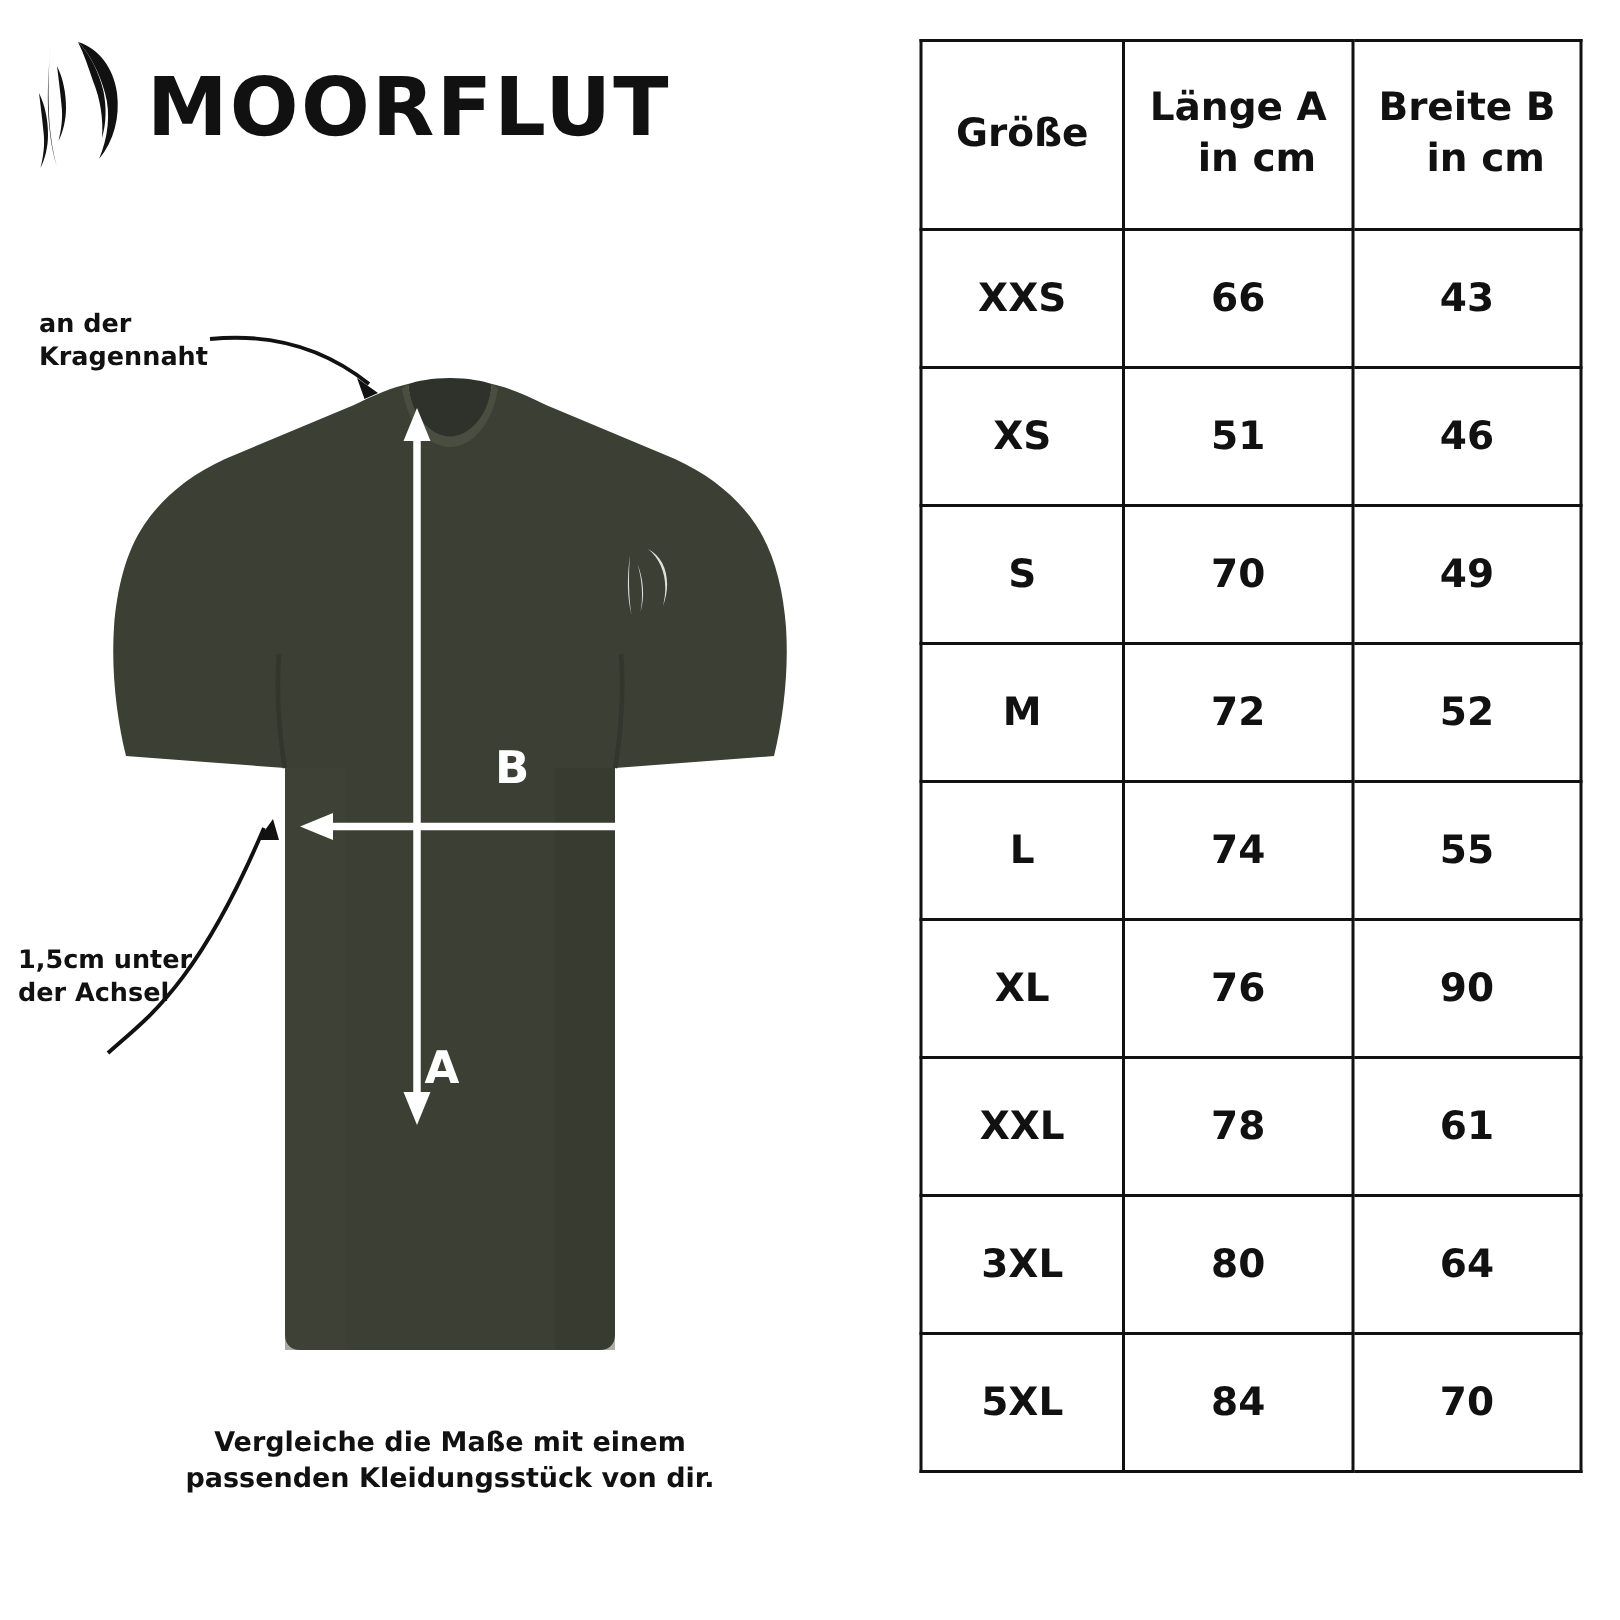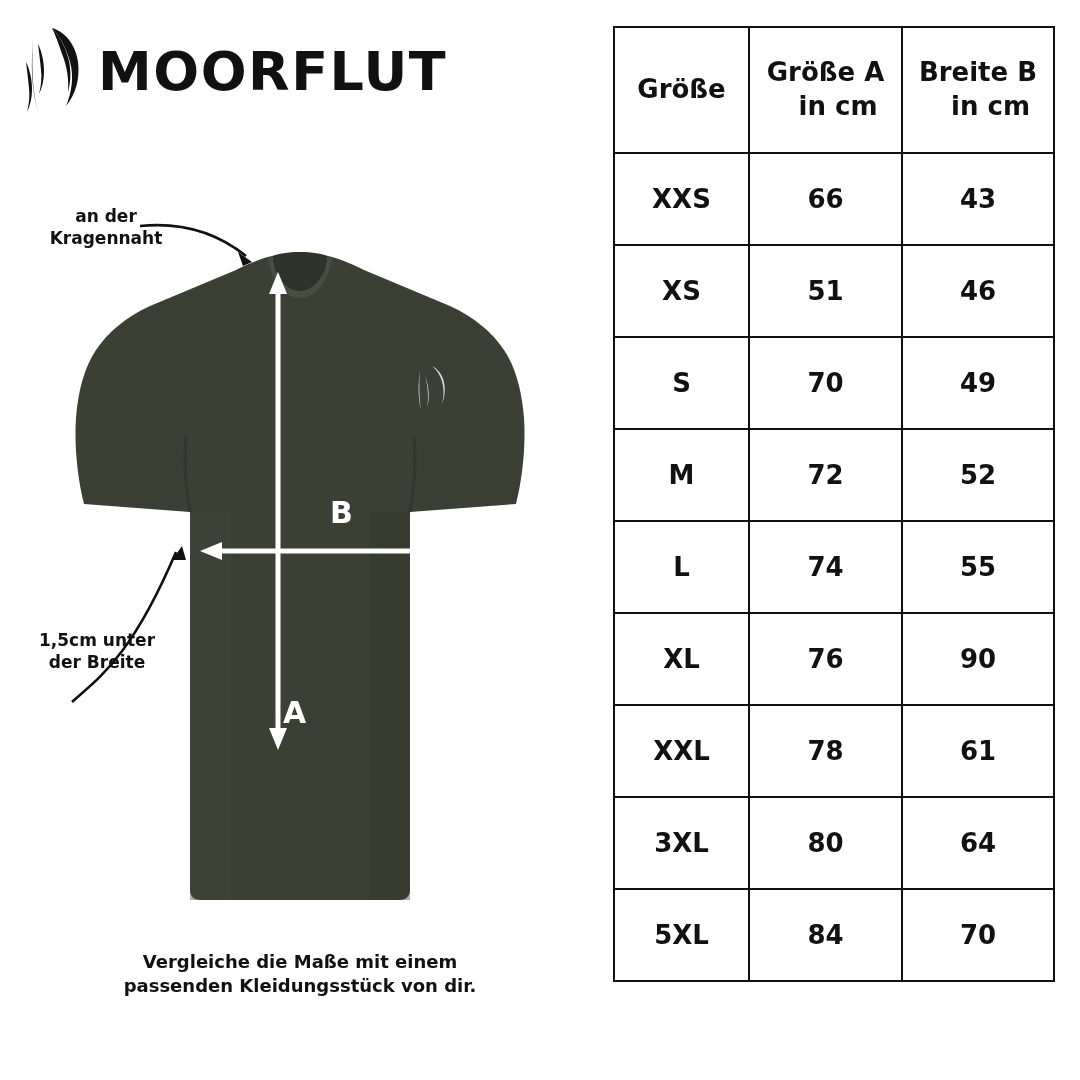--- a/index.html
+++ b/index.html
@@ -62,21 +62,20 @@
     top: 0;
   }
 
   
   .callout {
     position: absolute;
     font-size: 17px;
     font-weight: 700;
     line-height: 1.28;
     color: #111111;
-    text-align: center;
   }
   #callout-collar {
     left: 26px;
     top: 46px;
     width: 160px;
   }
   #callout-armpit {
     left: 12px;
     top: 470px;
     width: 170px;
@@ -210,21 +209,21 @@
       <polygon points="182,386 172,400 186,400" fill="#111111"></polygon>
     </svg>
 
     <div class="callout" id="callout-collar">
       <span>an der</span><br>
       <span>Kragennaht</span>
     </div>
 
     <div class="callout" id="callout-armpit">
       <span>1,5cm unter</span><br>
-      <span>der Breite</span>
+      <span>der Achsel</span>
     </div>
 
     <div class="meas-letter" id="letter-b">B</div>
     <div class="meas-letter" id="letter-a">A</div>
   </div>
 
   <div id="caption">
     <span>Vergleiche die Maße mit einem</span><br>
     <span>passenden Kleidungsstück von dir.</span>
   </div>
@@ -236,21 +235,21 @@
       <col class="c1">
         <col class="c2">
         <col class="c3">
     </colgroup>
     <thead>
       <tr>
         <th>
           <span class="hdr-l1">Größe</span>
         </th>
         <th>
-          <span class="hdr-l1">Größe A</span>
+          <span class="hdr-l1">Länge A</span>
           <span class="hdr-l2">in cm</span>
         </th>
         <th>
           <span class="hdr-l1">Breite B</span>
           <span class="hdr-l2">in cm</span>
         </th>
       </tr>
     </thead>
     <tbody>
       <tr>

